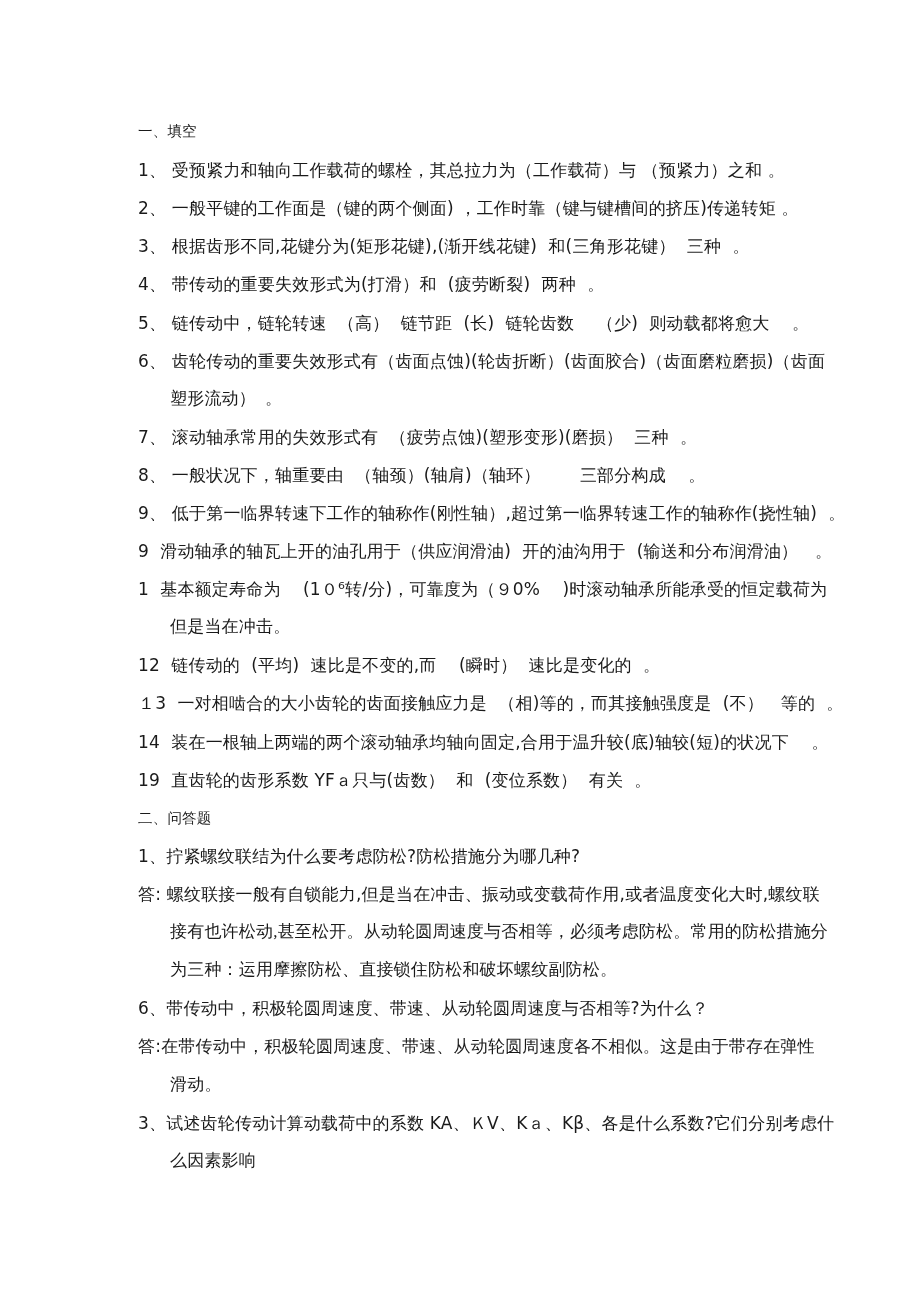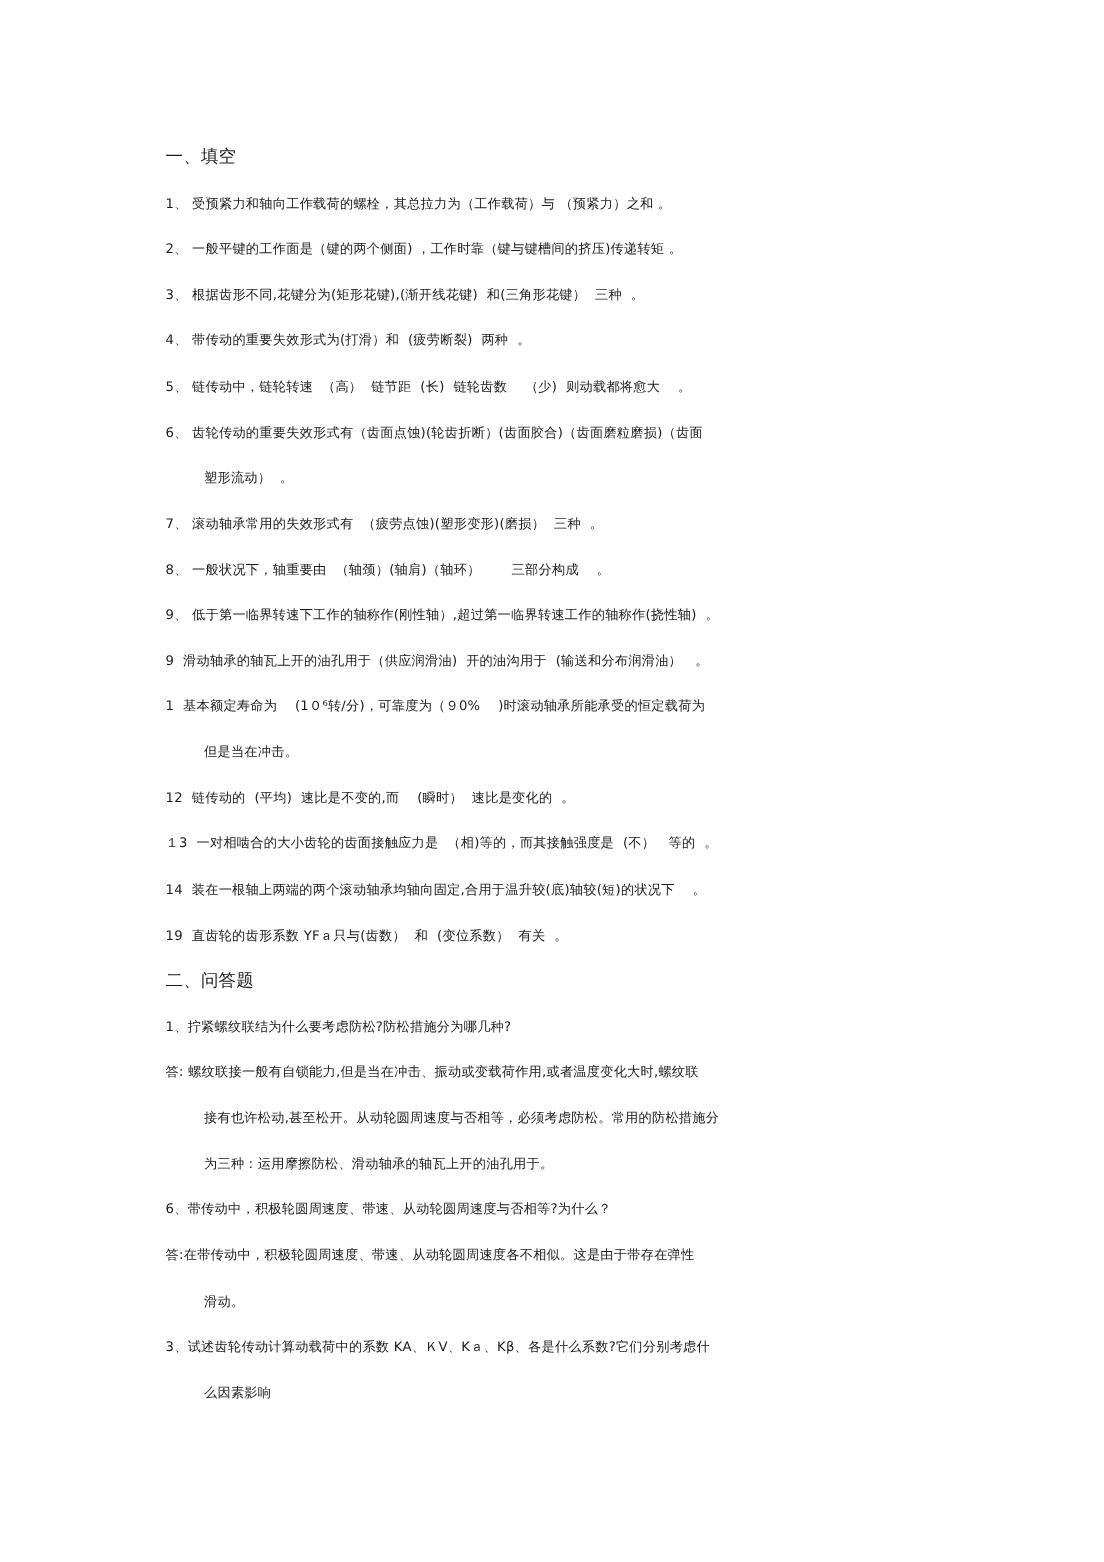--- a/index.html
+++ b/index.html
@@ -1,20 +1,20 @@
 <!DOCTYPE html>
 <html><head>
   <meta charset="utf-8">
   <style>
     html, body { margin: 0; padding: 0; background: #ffffff; }
     body { width: 920px; height: 1302px; position: relative; overflow: hidden;
            font-family: "DejaVu Sans", "Liberation Sans", sans-serif; color: #1a1a1a; }
-    .line { position: absolute; left: 138px; font-size: 11px; line-height: 20px;
+    .line { position: absolute; left: 138px; font-size: 17px; line-height: 20px;
             white-space: pre; letter-spacing: 0.2px; }
-    .indent { left: 170px; }
+    .indent { left: 170px; font-family: Liberation Serif, serif; }
     .heading { font-size: 14.5px; }
   </style>
 </head>
 <body>
 
 <div>
   <div class="line heading" style="top:121px">一、填空</div>
 
   <div class="line" style="top:160px">1、 受预紧力和轴向工作载荷的螺栓，其总拉力为（工作载荷）与 （预紧力）之和 。</div>
   <div class="line" style="top:198px">2、 一般平键的工作面是（键的两个侧面) ，工作时靠（键与键槽间的挤压)传递转矩 。</div>
@@ -32,19 +32,19 @@
   <div class="line" style="top:655px">12  链传动的  (平均)  速比是不变的,而    (瞬时）  速比是变化的  。</div>
   <div class="line" style="top:693px">１3  一对相啮合的大小齿轮的齿面接触应力是  （相)等的，而其接触强度是  (不）   等的  。</div>
   <div class="line" style="top:732px">14  装在一根轴上两端的两个滚动轴承均轴向固定,合用于温升较(底)轴较(短)的状况下    。</div>
   <div class="line" style="top:770px">19  直齿轮的齿形系数 YFａ只与(齿数）  和  (变位系数）  有关  。</div>
 
   <div class="line heading" style="top:808px">二、问答题</div>
 
   <div class="line" style="top:846px">1、拧紧螺纹联结为什么要考虑防松?防松措施分为哪几种?</div>
   <div class="line" style="top:884px">答: 螺纹联接一般有自锁能力,但是当在冲击、振动或变载荷作用,或者温度变化大时,螺纹联</div>
   <div class="line indent" style="top:922px">接有也许松动,甚至松开。从动轮圆周速度与否相等，必须考虑防松。常用的防松措施分</div>
-  <div class="line indent" style="top:960px">为三种：运用摩擦防松、滑动轴承的轴瓦上开的油孔用于。</div>
+  <div class="line indent" style="top:960px">为三种：运用摩擦防松、直接锁住防松和破坏螺纹副防松。</div>
   <div class="line" style="top:998px">6、带传动中，积极轮圆周速度、带速、从动轮圆周速度与否相等?为什么？</div>
   <div class="line" style="top:1036px">答:在带传动中，积极轮圆周速度、带速、从动轮圆周速度各不相似。这是由于带存在弹性</div>
   <div class="line indent" style="top:1075px">滑动。</div>
   <div class="line" style="top:1113px">3、试述齿轮传动计算动载荷中的系数 KA、ＫV、Kａ、Kβ、各是什么系数?它们分别考虑什</div>
   <div class="line indent" style="top:1151px">么因素影响</div>
 </div>
 
 </body></html>

